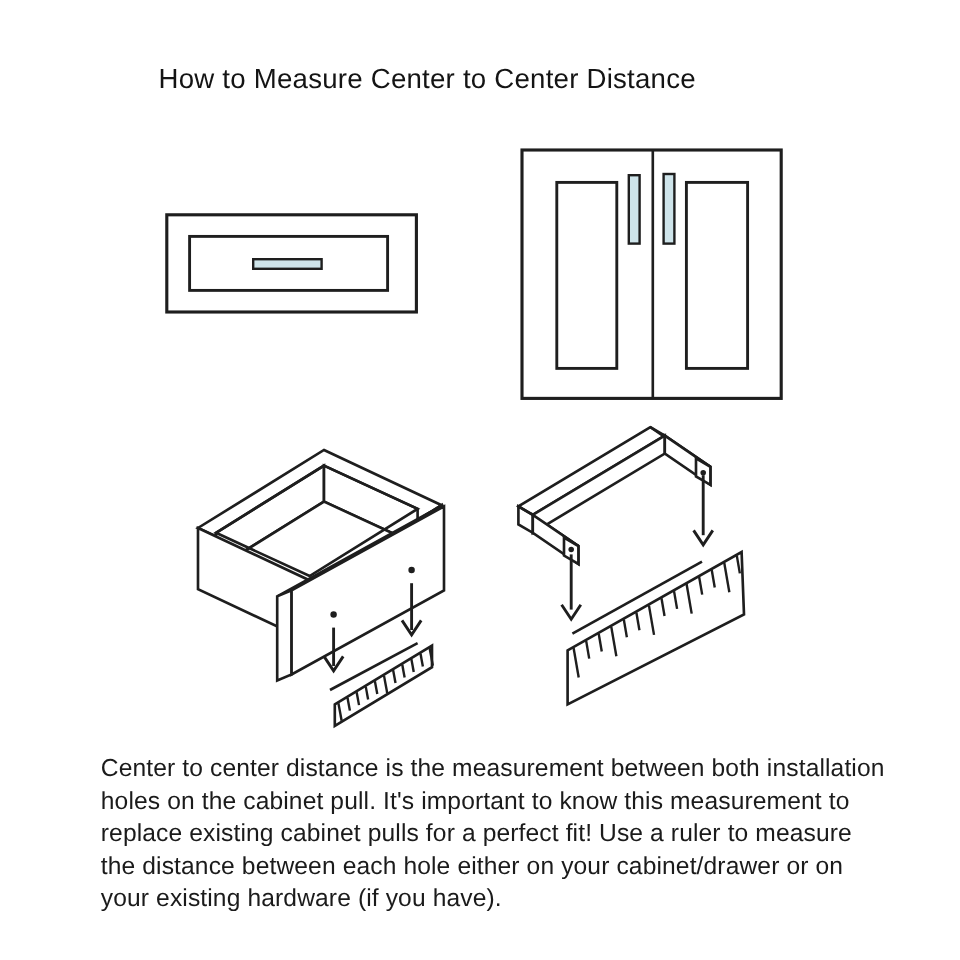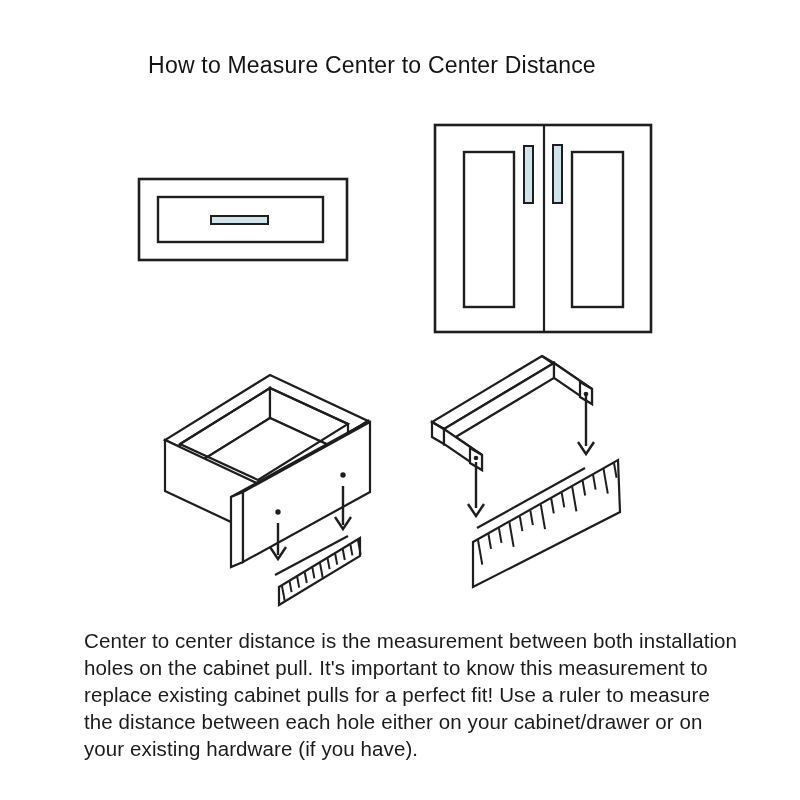--- a/index.html
+++ b/index.html
@@ -1,18 +1,18 @@
 <!DOCTYPE html>
 <html><head>
 <meta charset="utf-8">
 <style>
   html,body{margin:0;padding:0;background:#ffffff;}
   .canvas{position:relative;width:800px;height:800px;background:#ffffff;overflow:hidden;
           font-family:"Liberation Sans", sans-serif;}
-  .title{position:absolute;top:52px;left:16px;width:712px;text-align:center;
+  .title{position:absolute;top:52px;left:0;width:712px;text-align:center;
          font-size:23px;font-weight:500;color:#141414;letter-spacing:.2px;}
   .description{position:absolute;left:52px;top:627px;width:745px;
          font-size:20.5px;line-height:27px;color:#1b1b1b;white-space:pre-line;letter-spacing:.1px;margin-left:32px;}
   svg{position:absolute;overflow:visible;}
   .ln{fill:#ffffff;stroke:#1e1e1e;stroke-width:2.2;stroke-linejoin:miter;}
   .ln-open{fill:none;stroke:#1e1e1e;stroke-width:2.2;stroke-linejoin:miter;}
   .thick{stroke-width:2.6;}
   .mid{stroke-width:2.4;}
   .blue{stroke:#1e1e1e;stroke-width:2;}
   .dot{fill:#1e1e1e;stroke:none;}

